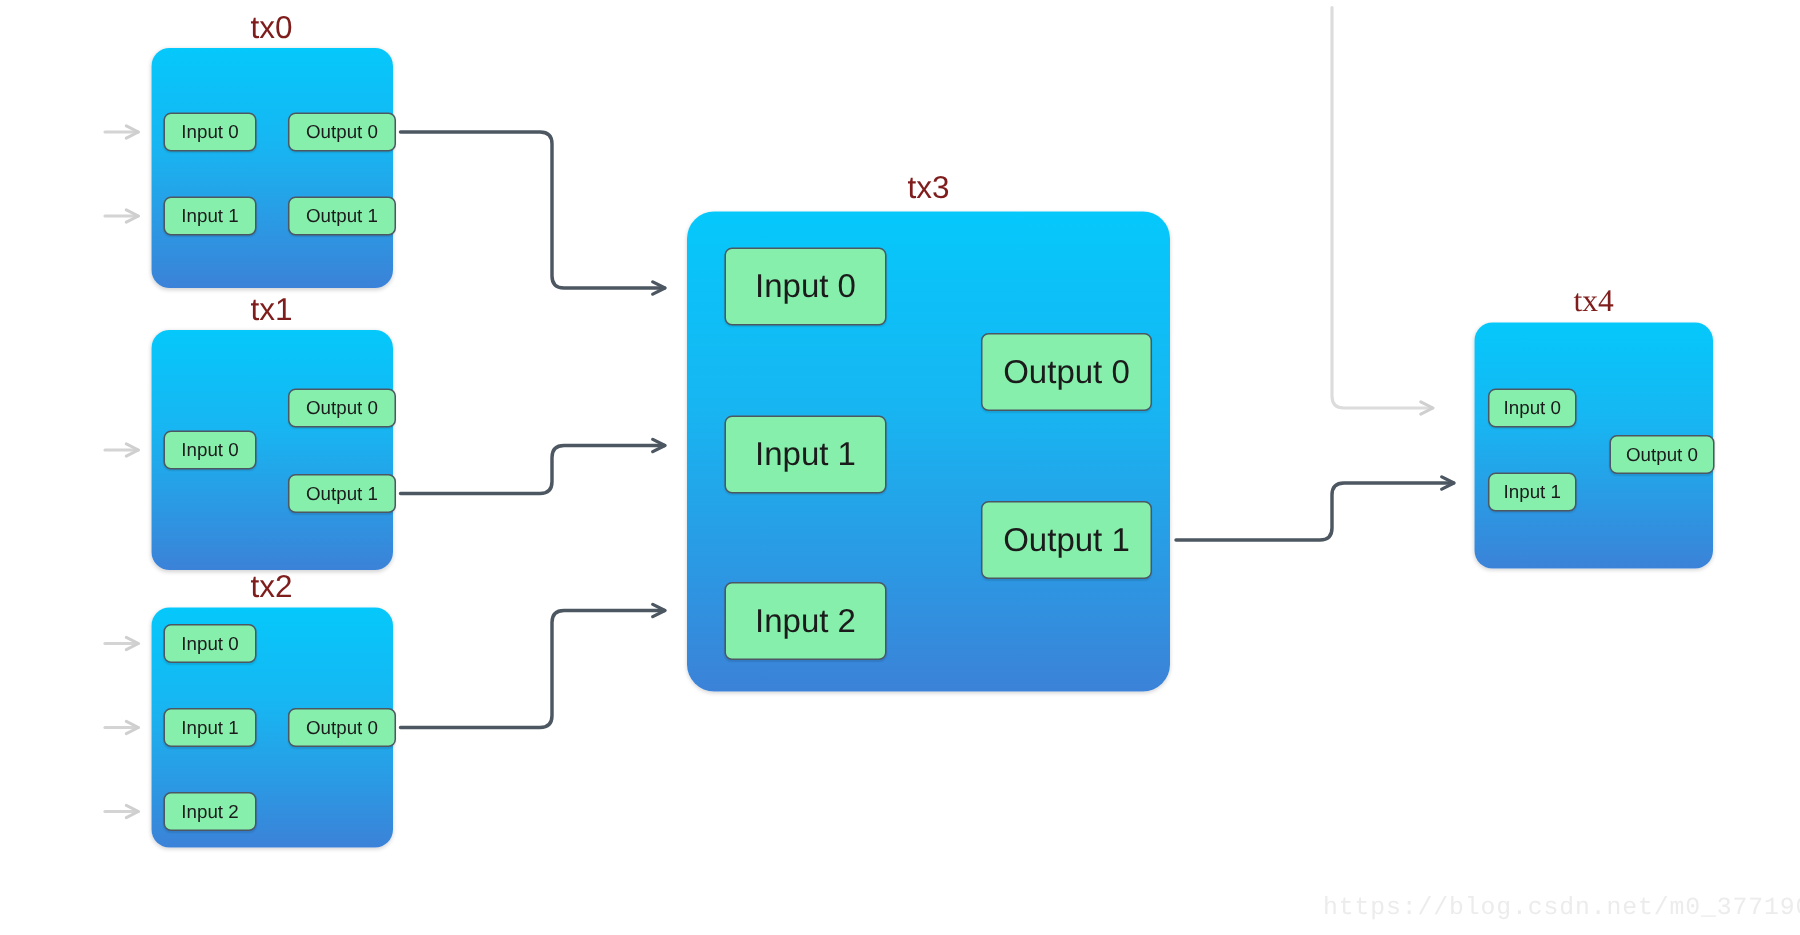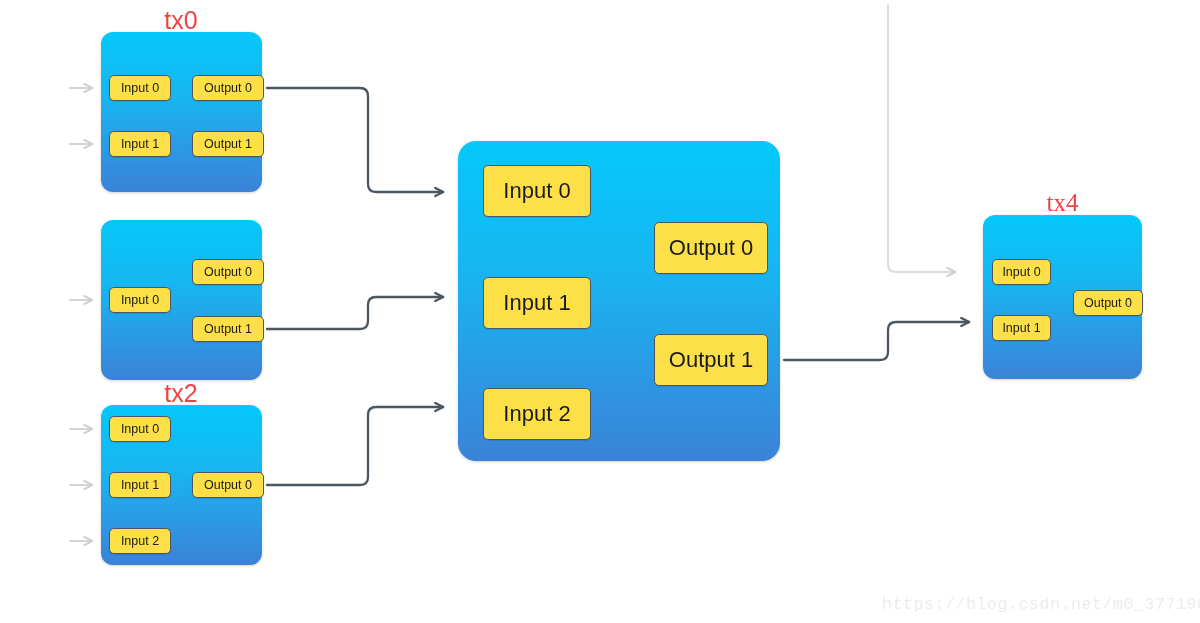--- a/index.html
+++ b/index.html
@@ -28,31 +28,31 @@
 
   
   .tx {
     position: absolute;
     border-radius: 12px;
     background: linear-gradient(to bottom, #05c8fb 0%, #17b6f2 40%, #3b82d8 100%);
     box-shadow: 0 1px 3px rgba(0,0,0,0.18);
   }
   .tx-title {
     position: absolute;
-    color: #ef4444;
-    font-size: 25px;
+    color: #7f1d1d;
+    font-size: 21px;
     line-height: 1;
     white-space: nowrap;
     text-align: center;
   }
 
   
   .chip {
     position: absolute;
-    background: #fde047;
+    background: #86efac;
     border: 1.6px solid #4c5762;
     border-radius: 5px;
     color: #1b1b1b;
     display: flex;
     align-items: center;
     justify-content: center;
     box-sizing: border-box;
     white-space: nowrap;
     box-shadow: 0 1px 1px rgba(0,0,0,0.10);
     text-align: right;
@@ -120,32 +120,34 @@
     <g fill="none" stroke="#8f9aa4" stroke-width="0"></g>
   </svg>
 
   <div class="tx-title" style="left:101px; top:8px; width:160px;">tx0</div>
   <div class="tx" style="left:101px; top:32px; width:161px; height:160px;"></div>
   <div class="chip sm" style="left:109px; top:75px; width:62px; height:26px;">Input 0</div>
   <div class="chip sm" style="left:109px; top:131px; width:62px; height:26px;">Input 1</div>
   <div class="chip sm" style="left:192px; top:75px; width:72px; height:26px;">Output 0</div>
   <div class="chip sm" style="left:192px; top:131px; width:72px; height:26px;">Output 1</div>
 
+  <div class="tx-title" style="left:101px; top:196px; width:160px;">tx1</div>
   <div class="tx" style="left:101px; top:220px; width:161px; height:160px;"></div>
   <div class="chip sm" style="left:109px; top:287px; width:62px; height:26px;">Input 0</div>
   <div class="chip sm" style="left:192px; top:259px; width:72px; height:26px;">Output 0</div>
   <div class="chip sm" style="left:192px; top:316px; width:72px; height:26px;">Output 1</div>
 
   <div class="tx-title" style="left:101px; top:381px; width:160px;">tx2</div>
   <div class="tx" style="left:101px; top:405px; width:161px; height:160px;"></div>
   <div class="chip sm" style="left:109px; top:416px; width:62px; height:26px;">Input 0</div>
   <div class="chip sm" style="left:109px; top:472px; width:62px; height:26px;">Input 1</div>
   <div class="chip sm" style="left:109px; top:528px; width:62px; height:26px;">Input 2</div>
   <div class="chip sm" style="left:192px; top:472px; width:72px; height:26px;">Output 0</div>
 
+  <div class="tx-title" style="left:458px; top:115px; width:322px;">tx3</div>
   <div class="tx" style="left:458px; top:141px; width:322px; height:320px; border-radius:18px;"></div>
   <div class="chip lg" style="left:483px; top:165px; width:108px; height:52px;">Input 0</div>
   <div class="chip lg" style="left:483px; top:277px; width:108px; height:52px;">Input 1</div>
   <div class="chip lg" style="left:483px; top:388px; width:108px; height:52px;">Input 2</div>
   <div class="chip lg" style="left:654px; top:222px; width:114px; height:52px;">Output 0</div>
   <div class="chip lg" style="left:654px; top:334px; width:114px; height:52px;">Output 1</div>
 
   <div class="tx-title" style="left:983px; top:190px; width:159px;font-family:Liberation Serif, serif;">tx4</div>
   <div class="tx" style="left:983px; top:215px; width:159px; height:164px;"></div>
   <div class="chip sm" style="left:992px; top:259px; width:59px; height:26px;">Input 0</div>

